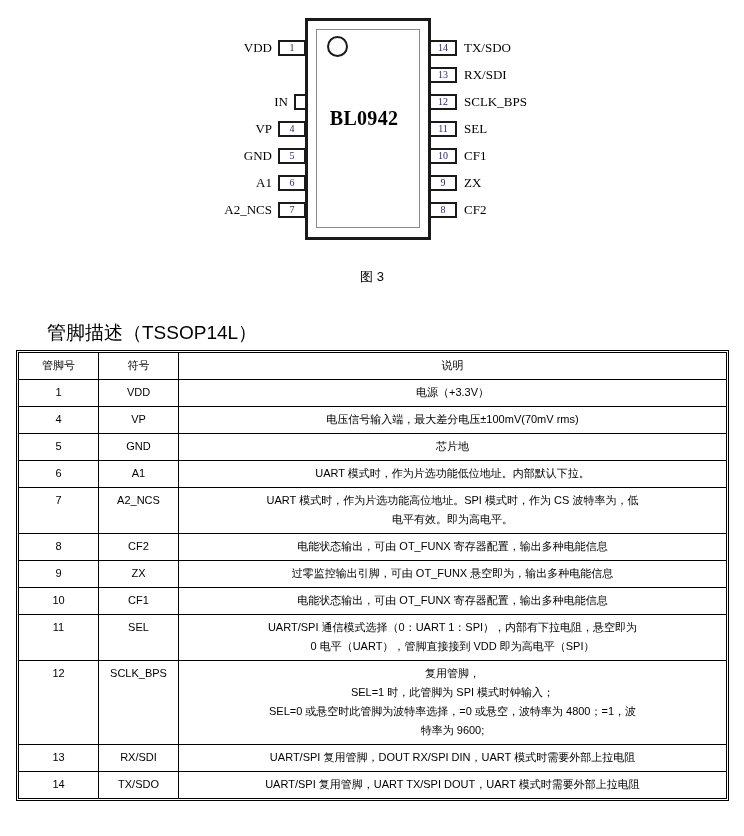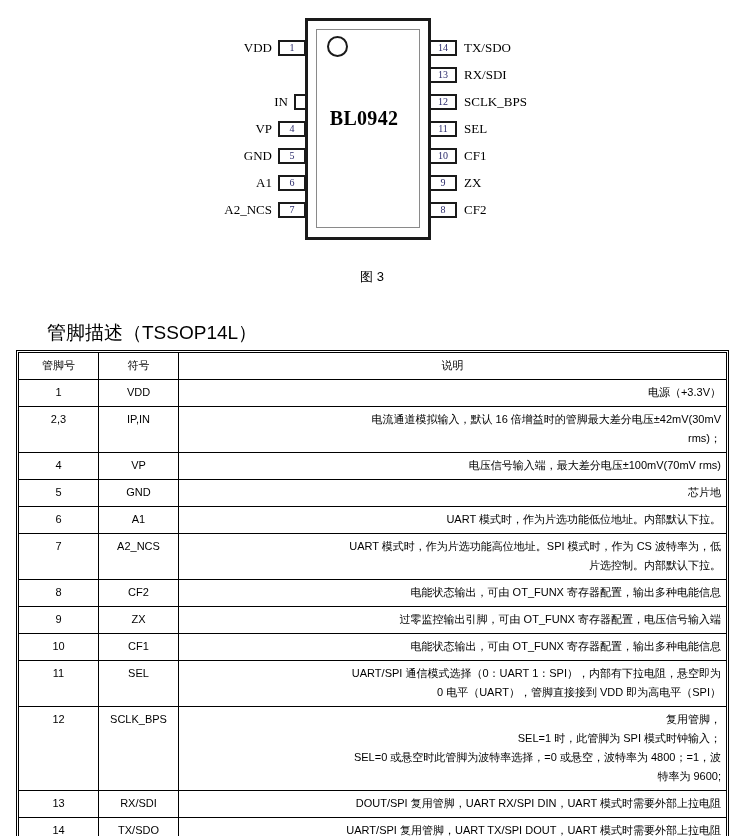--- a/index.html
+++ b/index.html
@@ -162,21 +162,21 @@
     vertical-align: top;
     line-height: 19px;
   }
   table.pin-table col.c-num  { width: 80px; }
   table.pin-table col.c-sym  { width: 80px; }
   table.pin-table col.c-desc { width: 548px; }
 
   td.num, th.num { text-align: center; }
   td.sym, th.sym { text-align: center; }
   th.desc        { text-align: center; }
-  td.desc        { text-align: right; padding-left: 7px; }
+  td.desc        { text-align: center; padding-left: 7px; }
 
   .desc-line { display: block; }
 </style>
 </head>
 <body>
 
 <div id="chip-diagram">
 
   <div class="chip-body-outer"></div>
   <div class="chip-body-inner"></div>
@@ -260,28 +260,20 @@
     <tbody id="pin-table-body">
 
     <tr>
           <td class="num">1</td>
           <td class="sym">VDD</td>
           <td class="desc">
             <span class="desc-line">电源（+3.3V）</span>
           </td>
         </tr>
         <tr>
-          <td class="num">2,3</td>
-          <td class="sym">IP,IN</td>
-          <td class="desc">
-            <span class="desc-line">电流通道模拟输入，默认 16 倍增益时的管脚最大差分电压±42mV(30mV</span>
-            <span class="desc-line">rms)；</span>
-          </td>
-        </tr>
-        <tr>
           <td class="num">4</td>
           <td class="sym">VP</td>
           <td class="desc">
             <span class="desc-line">电压信号输入端，最大差分电压±100mV(70mV rms)</span>
           </td>
         </tr>
         <tr>
           <td class="num">5</td>
           <td class="sym">GND</td>
           <td class="desc">
@@ -293,35 +285,35 @@
           <td class="sym">A1</td>
           <td class="desc">
             <span class="desc-line">UART 模式时，作为片选功能低位地址。内部默认下拉。</span>
           </td>
         </tr>
         <tr>
           <td class="num">7</td>
           <td class="sym">A2_NCS</td>
           <td class="desc">
             <span class="desc-line">UART 模式时，作为片选功能高位地址。SPI 模式时，作为 CS 波特率为，低</span>
-            <span class="desc-line">片选控制。内部默认下拉。</span>
+            <span class="desc-line">电平有效。即为高电平。</span>
           </td>
         </tr>
         <tr>
           <td class="num">8</td>
           <td class="sym">CF2</td>
           <td class="desc">
             <span class="desc-line">电能状态输出，可由 OT_FUNX 寄存器配置，输出多种电能信息</span>
           </td>
         </tr>
         <tr>
           <td class="num">9</td>
           <td class="sym">ZX</td>
           <td class="desc">
-            <span class="desc-line">过零监控输出引脚，可由 OT_FUNX 寄存器配置，电压信号输入端</span>
+            <span class="desc-line">过零监控输出引脚，可由 OT_FUNX 悬空即为，输出多种电能信息</span>
           </td>
         </tr>
         <tr>
           <td class="num">10</td>
           <td class="sym">CF1</td>
           <td class="desc">
             <span class="desc-line">电能状态输出，可由 OT_FUNX 寄存器配置，输出多种电能信息</span>
           </td>
         </tr>
         <tr>
@@ -339,21 +331,21 @@
             <span class="desc-line">复用管脚，</span>
             <span class="desc-line">SEL=1 时，此管脚为 SPI 模式时钟输入；</span>
             <span class="desc-line">SEL=0 或悬空时此管脚为波特率选择，=0 或悬空，波特率为 4800；=1，波</span>
             <span class="desc-line">特率为 9600;</span>
           </td>
         </tr>
         <tr>
           <td class="num">13</td>
           <td class="sym">RX/SDI</td>
           <td class="desc">
-            <span class="desc-line">DOUT/SPI 复用管脚，UART RX/SPI DIN，UART 模式时需要外部上拉电阻</span>
+            <span class="desc-line">UART/SPI 复用管脚，DOUT RX/SPI DIN，UART 模式时需要外部上拉电阻</span>
           </td>
         </tr>
         <tr>
           <td class="num">14</td>
           <td class="sym">TX/SDO</td>
           <td class="desc">
             <span class="desc-line">UART/SPI 复用管脚，UART TX/SPI DOUT，UART 模式时需要外部上拉电阻</span>
           </td>
         </tr>
       </tbody>

